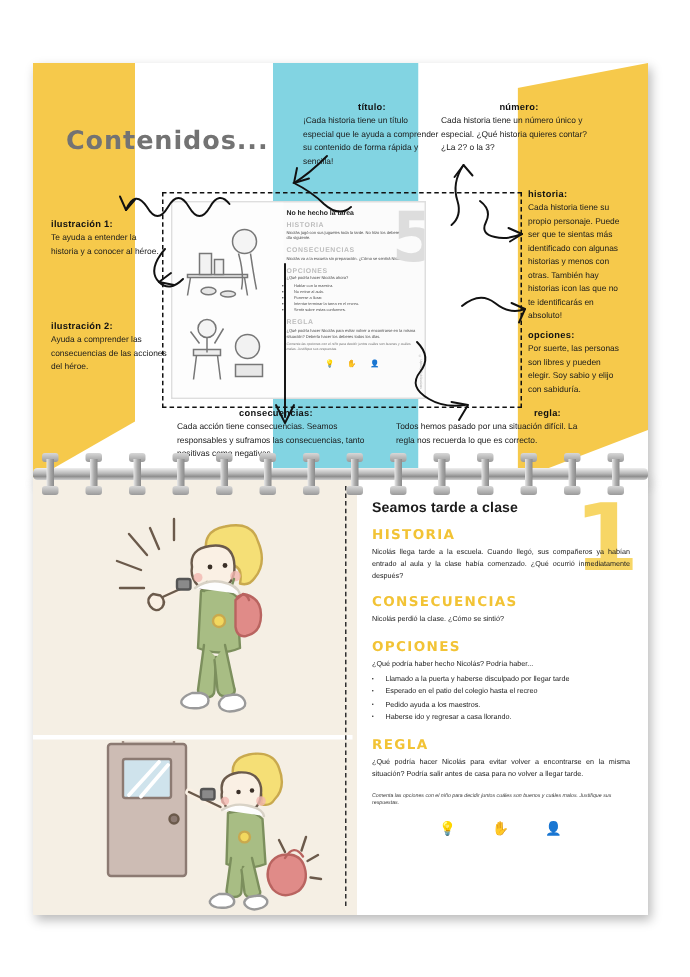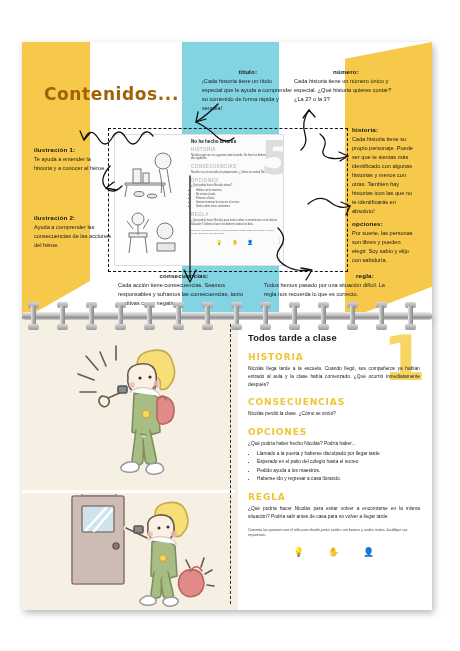--- a/index.html
+++ b/index.html
@@ -17,21 +17,21 @@
   .band-cyan{left:160px;width:97px;background:#82D4E2;}
   .band-yellow-right{left:323px;width:87px;background:#F6C94B;}
 
   
   .band-yellow-left{clip-path:polygon(0 0,100% 0,100% 86%,0 100%);}
   .band-cyan{clip-path:polygon(0 0,100% 0,100% 100%,0 100%);}
   .band-yellow-right{clip-path:polygon(0 6%,100% 0,100% 88%,0 100%);}
 
   #contenidos-title{
     position:absolute;left:22px;top:42px;
-    font-size:17px;font-weight:700;letter-spacing:.6px;color:#a16207;
+    font-size:17px;font-weight:700;letter-spacing:.6px;color:#737373;
     font-family:"DejaVu Sans",sans-serif;
   }
 
   .anno{position:absolute;}
   .anno .anno-head{
     font-size:6.2px;font-weight:700;color:#111;margin-bottom:2px;letter-spacing:.2px;
   }
   .anno .anno-body{
     font-size:5.6px;line-height:1.62;color:#1b1b1b;
   }
@@ -446,21 +446,21 @@
   </div>
 
   <div id="ws-credit">© Upbility Publications</div>
 
   <div id="ws-vline"></div>
 
   <div id="ws-right">
     <div id="ws-bignum">1</div>
 
     <div id="ws-inner">
-      <div id="ws-title">Todos tarde a clase</div>
+      <div id="ws-title">Seamos tarde a clase</div>
 
       <div class="ws-h">HISTORIA</div>
       <div class="ws-p">Nicolás llega tarde a la escuela. Cuando llegó, sus compañeros ya habían entrado al aula y la clase había comenzado. ¿Qué ocurrió inmediatamente después?</div>
 
       <div class="ws-h">CONSECUENCIAS</div>
       <div class="ws-p">Nicolás perdió la clase. ¿Cómo se sintió?</div>
 
       <div class="ws-h">OPCIONES</div>
       <div class="ws-p">¿Qué podría haber hecho Nicolás? Podría haber...</div>
       <ul class="ws-ul">

